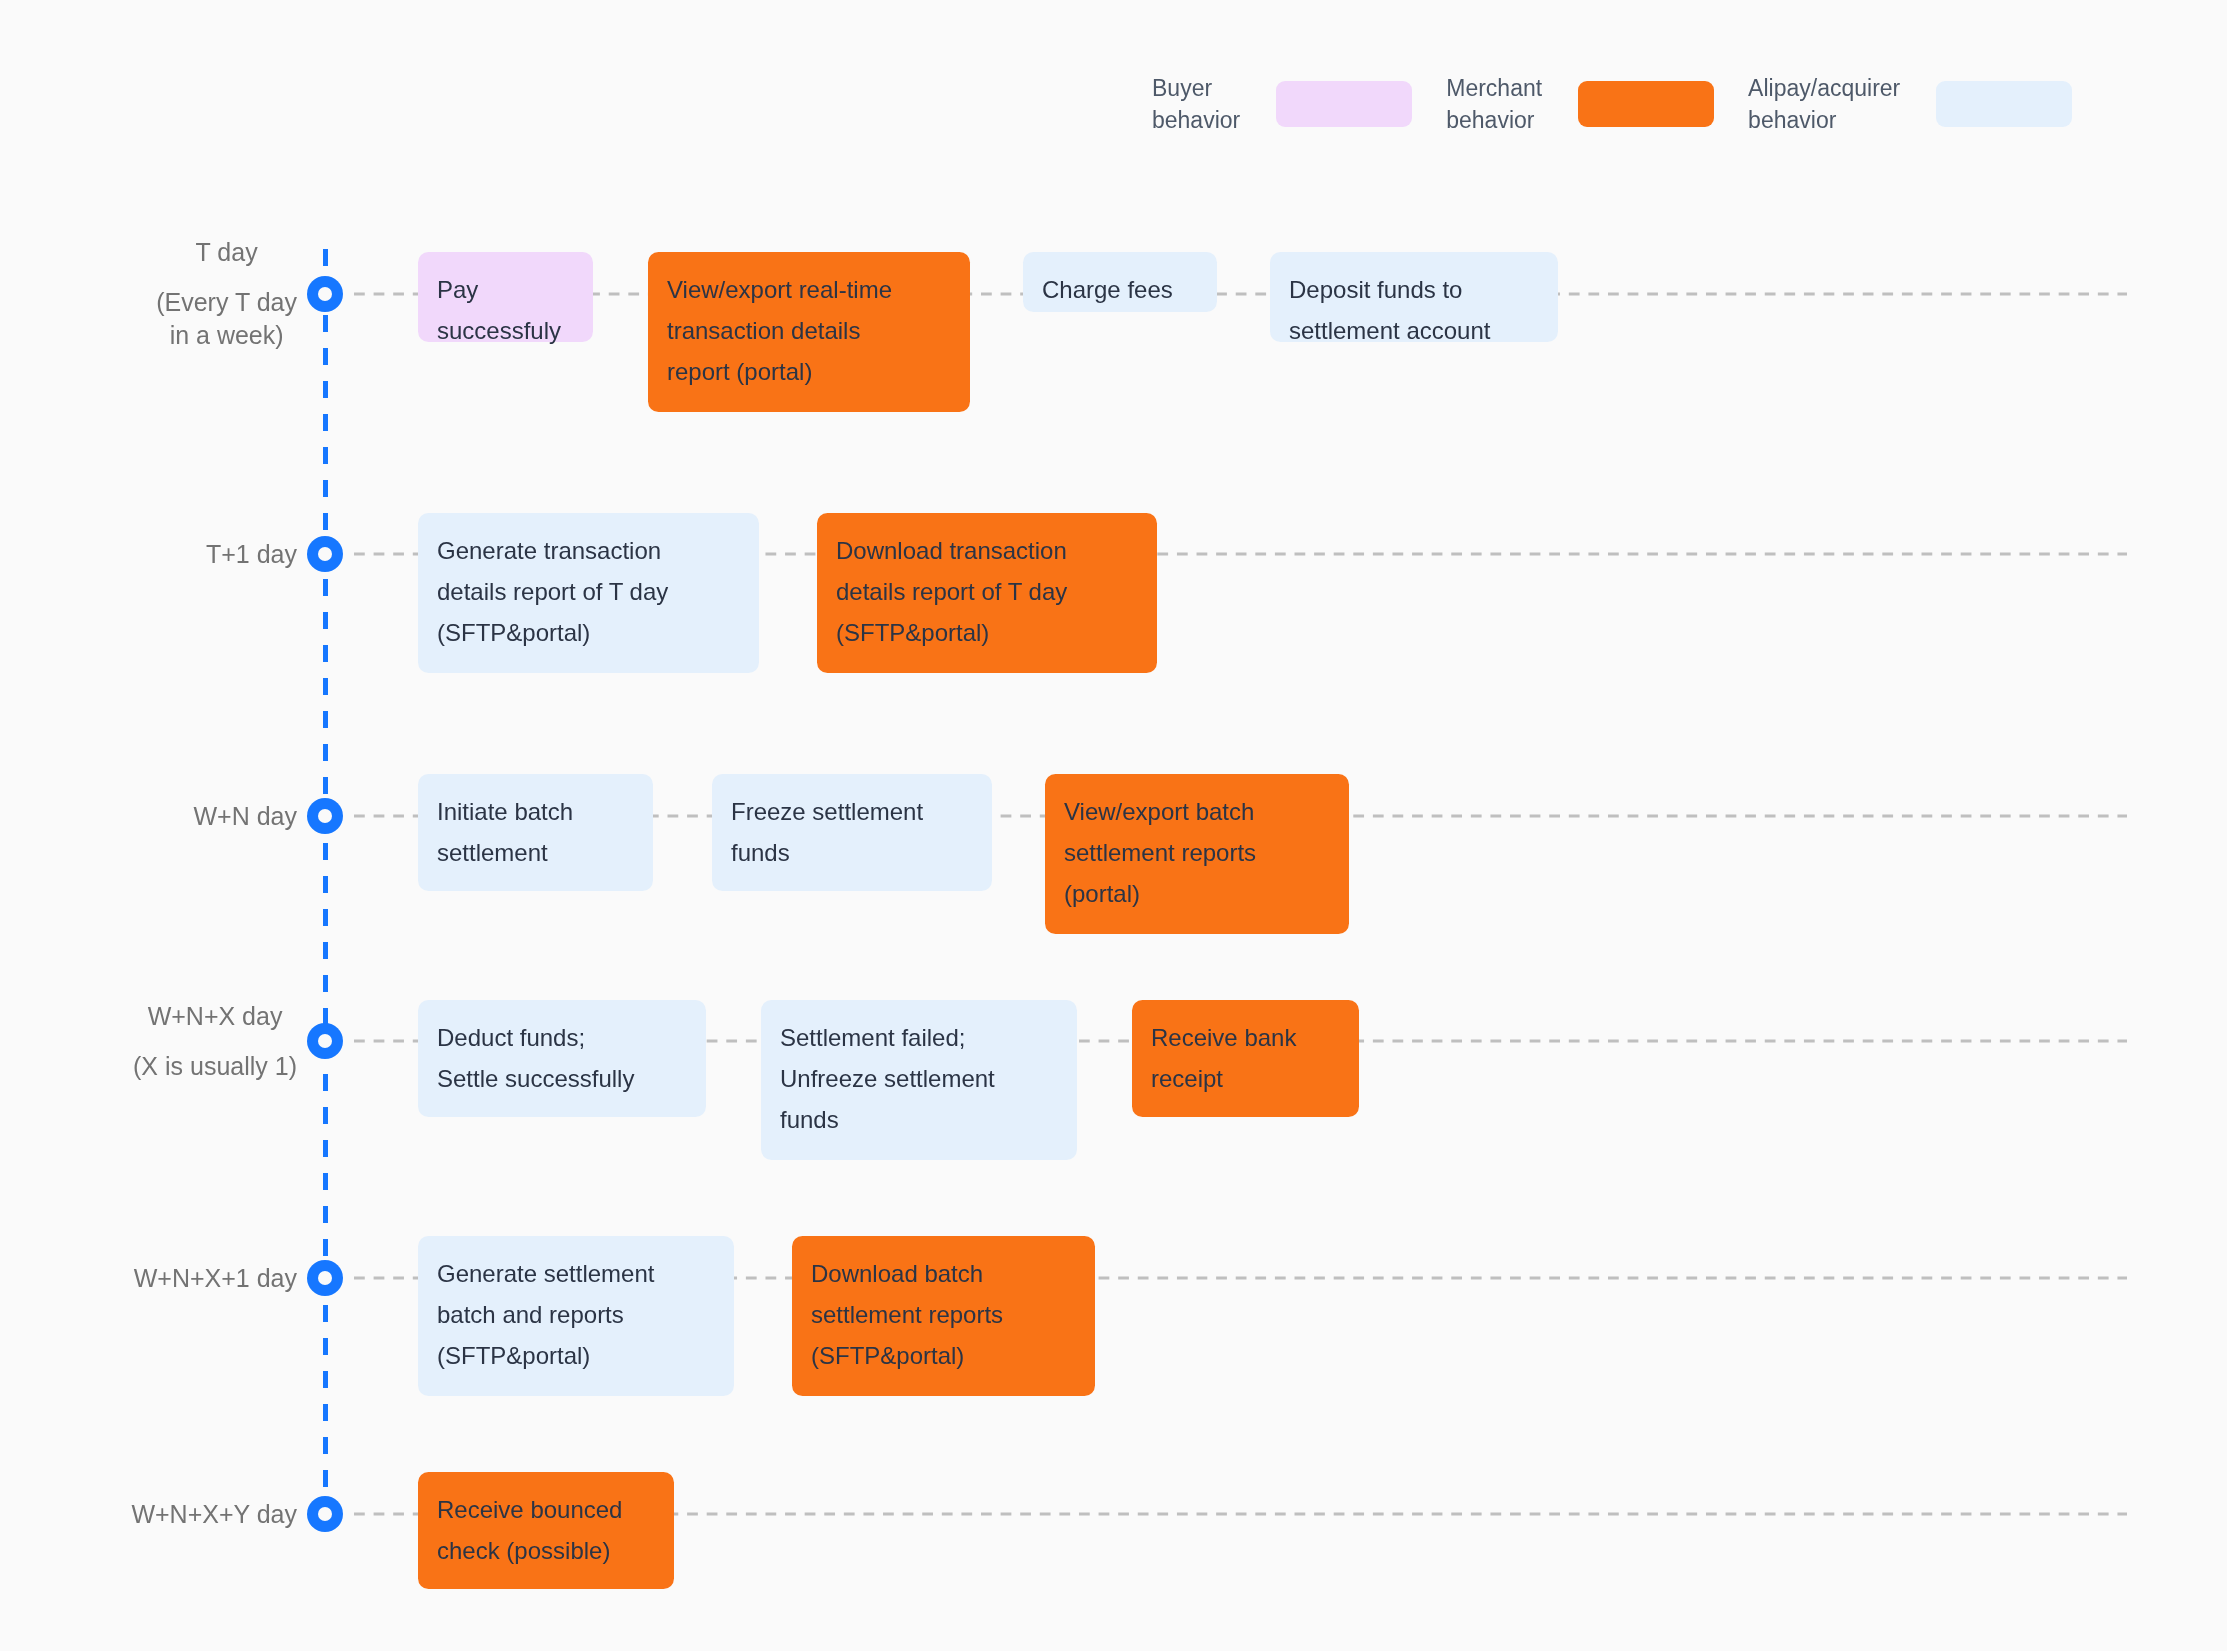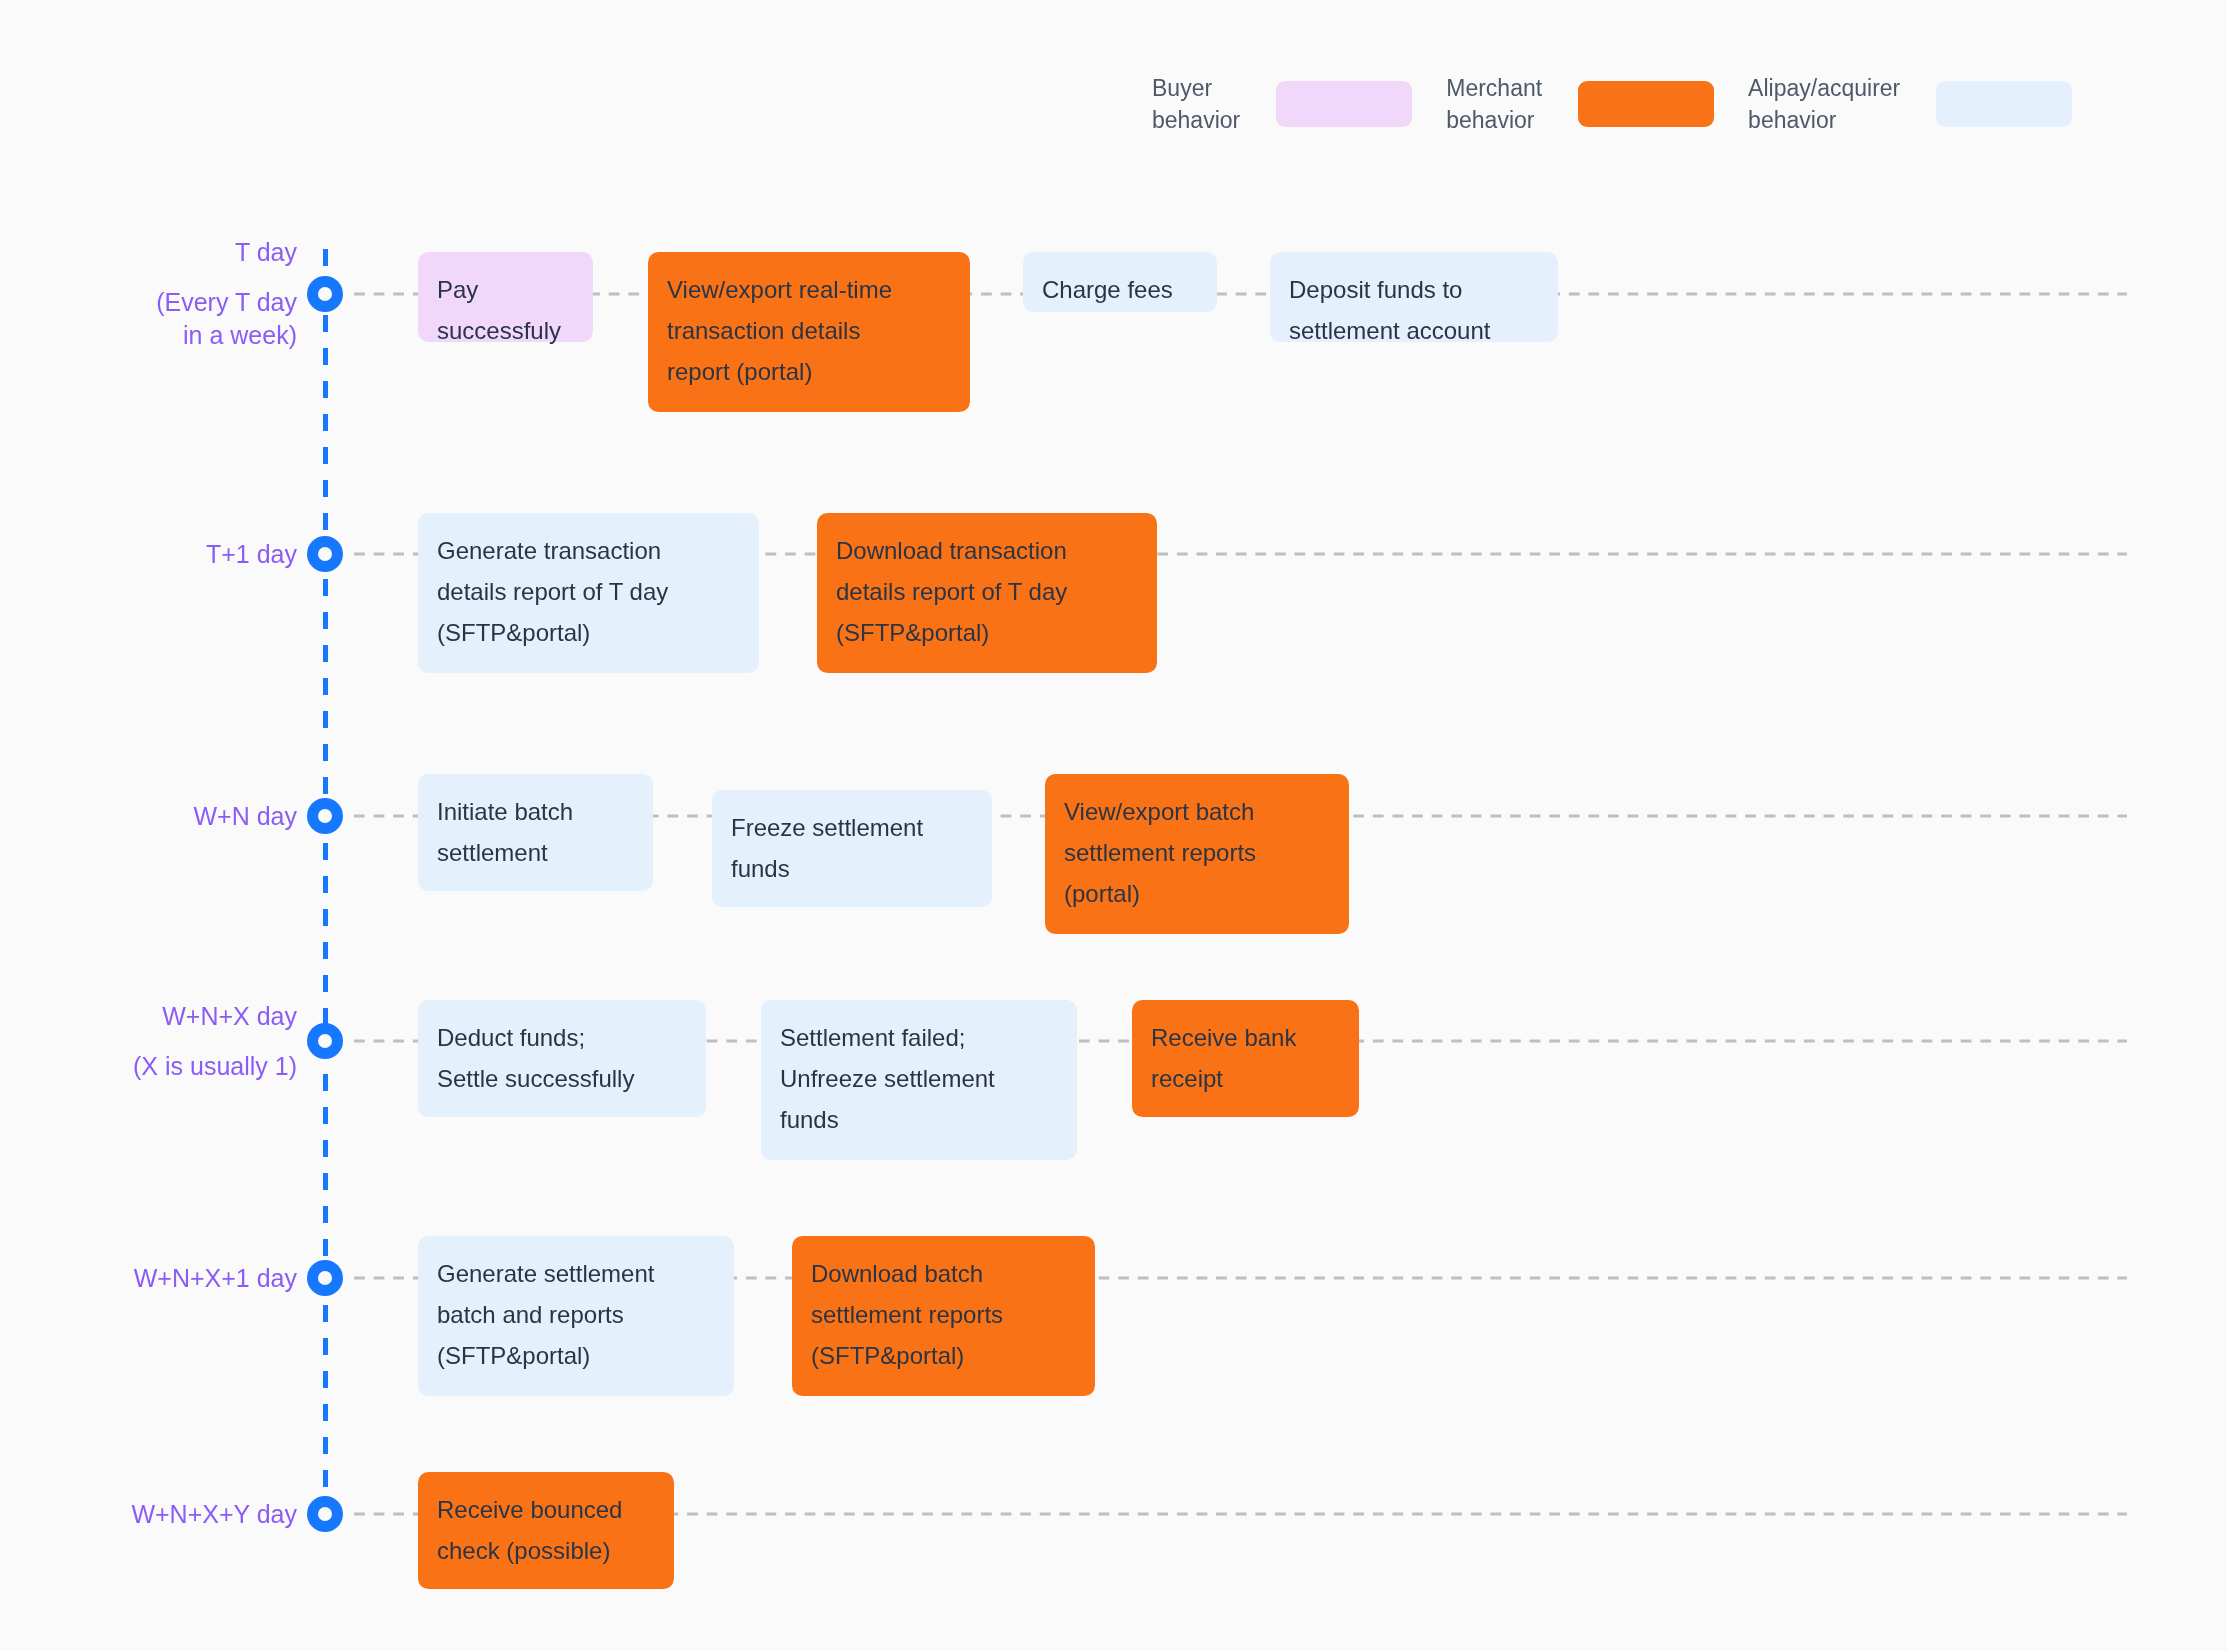--- a/index.html
+++ b/index.html
@@ -37,21 +37,21 @@
   
   .rowline{
     position:absolute;left:354px;height:3px;width:1773px;
     background-image:linear-gradient(to right,#BFBFBF 0 10.5px,rgba(0,0,0,0) 10.5px 19.6px);
     background-size:19.6px 3px;background-repeat:repeat-x;
     transform:translateY(-1.5px);
   }
 
   
   .rowlabel{
-    position:absolute;text-align:right;color:#8b5cf6;
+    position:absolute;text-align:center;color:#737373;
     font-size:25px;line-height:33px;white-space:pre-line;
     transform:translateY(-50%);
   }
   .rowlabel .sub{display:block;}
 
   
   .box{
     position:absolute;border-radius:10.5px;
     color:#2B3445;font-size:24px;line-height:41px;
     padding:0;box-sizing:border-box;
@@ -123,21 +123,21 @@
 details report of T day
 (SFTP&amp;portal)</span>
       </div>
       <div class="rowline" style="top: 816px;"></div>
       <div class="node" style="left: 325px; top: 816px;"></div>
       <div class="rowlabel" style="top: 816px; right: 1930px;"><span>W+N day</span></div>
       <div class="box c-acquirer" style="left: 418px; width: 235px; height: 117px; top: 774px;">
         <span class="txt">Initiate batch
 settlement</span>
       </div>
-      <div class="box c-acquirer" style="left: 712px; width: 280px; height: 117px; top: 774px; margin-top: 16px;">
+      <div class="box c-acquirer" style="left: 712px; width: 280px; height: 117px; top: 774px;">
         <span class="txt">Freeze settlement
 funds</span>
       </div>
       <div class="box c-merchant" style="left: 1045px; width: 304px; height: 160px; top: 774px;">
         <span class="txt">View/export batch
 settlement reports
 (portal)</span>
       </div>
       <div class="rowline" style="top: 1041px;"></div>
       <div class="node" style="left: 325px; top: 1041px;"></div>

